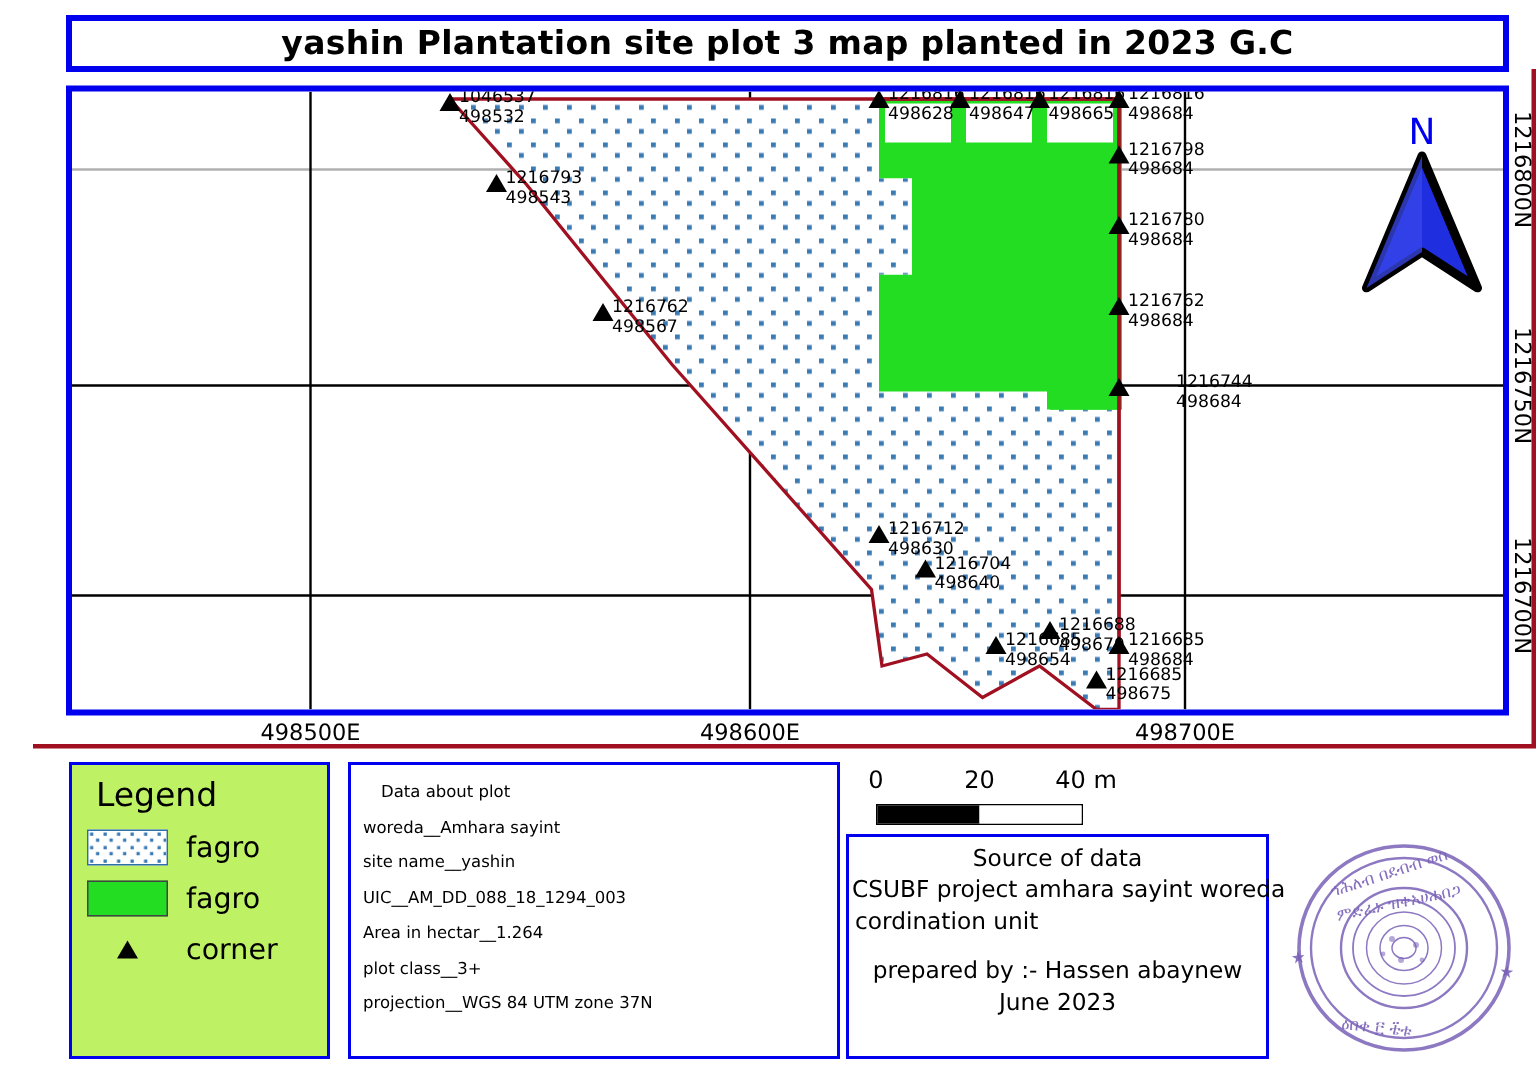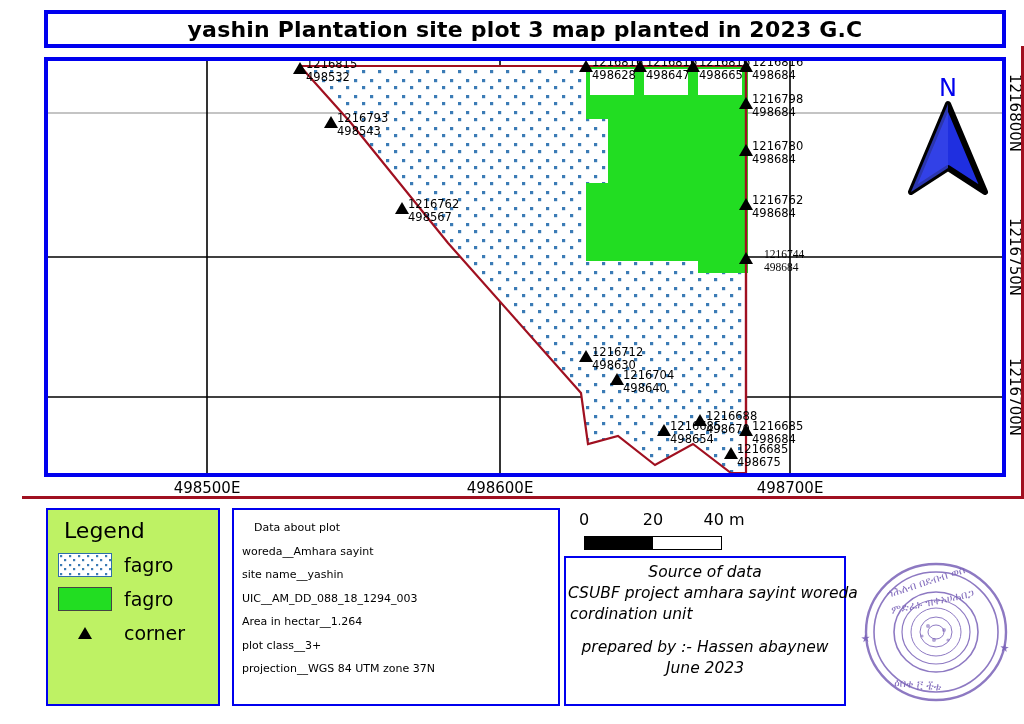--- a/index.html
+++ b/index.html
@@ -57,21 +57,21 @@
   .scale-bar{position:absolute;left:12px;top:26px;width:138px;height:14px;
              border:1px solid #000;box-sizing:border-box;display:flex;}
   .scale-bar i{display:block;height:100%;}
   .seg-dark{background:#000;}
   .seg-light{background:#fff;}
 
   
   .source-box{position:absolute;left:564px;top:556px;width:282px;height:150px;
               border:2px solid #0000ee;background:#fff;box-sizing:border-box;
               padding:4px 2px 0 2px;text-align:center;}
-  .source-box .ln{font-size:15.5px;line-height:21px;white-space:nowrap;font-style:italic;}
+  .source-box .ln{font-size:15.5px;line-height:21px;white-space:nowrap;}
   .ln-left{text-align:left;padding-left:2px;}
   .gap{height:12px;}
 
   
   .stamp{position:absolute;left:858px;top:558px;width:156px;height:150px;}
   .stamp svg{display:block;}
 </style>
 </head>
 <body>
 
@@ -128,21 +128,21 @@
         <polyline fill="none" stroke="#a01020" stroke-width="2.2" points="252,5 698,5 698,412"></polyline>
         <polyline fill="none" stroke="#a01020" stroke-width="2.2" points="252,5 303,62 400,182 533,332 540,383 570,375 607,404 645,383 683,412 698,412"></polyline>
         <polyline fill="none" stroke="#a01020" stroke-width="2.2" points="698,5 698,374"></polyline>
 
         <polyline fill="none" stroke="#a01020" stroke-width="2.2" points="538,5 698,5"></polyline>
       </svg>
 
       <div id="corner-layer">
           <div style="position: absolute; left: 245px; top: 1px; width: 0px; height: 0px; border-left: 7px solid transparent; border-right: 7px solid transparent; border-bottom: 12px solid rgb(0, 0, 0);"></div>
           <div style="position: absolute; left: 258px; top: -3px; font-size: 11.5px; line-height: 13px; color: rgb(0, 0, 0); white-space: nowrap;">
-            <div>1216815</div>
+            <div>1046537</div>
             <div>498532</div>
           </div>
           <div style="position: absolute; left: 276px; top: 55px; width: 0px; height: 0px; border-left: 7px solid transparent; border-right: 7px solid transparent; border-bottom: 12px solid rgb(0, 0, 0);"></div>
           <div style="position: absolute; left: 289px; top: 51px; font-size: 11.5px; line-height: 13px; color: rgb(0, 0, 0); white-space: nowrap;">
             <div>1216793</div>
             <div>498543</div>
           </div>
           <div style="position: absolute; left: 347px; top: 141px; width: 0px; height: 0px; border-left: 7px solid transparent; border-right: 7px solid transparent; border-bottom: 12px solid rgb(0, 0, 0);"></div>
           <div style="position: absolute; left: 360px; top: 137px; font-size: 11.5px; line-height: 13px; color: rgb(0, 0, 0); white-space: nowrap;">
             <div>1216762</div>
@@ -172,21 +172,21 @@
           <div style="position: absolute; left: 689px; top: 382px; font-size: 11.5px; line-height: 13px; color: rgb(0, 0, 0); white-space: nowrap;">
             <div>1216685</div>
             <div>498675</div>
           </div>
           <div style="position: absolute; left: 691px; top: 363px; width: 0px; height: 0px; border-left: 7px solid transparent; border-right: 7px solid transparent; border-bottom: 12px solid rgb(0, 0, 0);"></div>
           <div style="position: absolute; left: 704px; top: 359px; font-size: 11.5px; line-height: 13px; color: rgb(0, 0, 0); white-space: nowrap;">
             <div>1216685</div>
             <div>498684</div>
           </div>
           <div style="position: absolute; left: 691px; top: 191px; width: 0px; height: 0px; border-left: 7px solid transparent; border-right: 7px solid transparent; border-bottom: 12px solid rgb(0, 0, 0);"></div>
-          <div style="position: absolute; left: 716px; top: 187px; font-size: 11.5px; line-height: 13px; color: rgb(0, 0, 0); white-space: nowrap; font-family: Liberation Serif, serif;">
+          <div style="position: absolute; left: 736px; top: 187px; font-size: 11.5px; line-height: 13px; color: rgb(0, 0, 0); white-space: nowrap;">
             <div>1216744</div>
             <div>498684</div>
           </div>
           <div style="position: absolute; left: 691px; top: 137px; width: 0px; height: 0px; border-left: 7px solid transparent; border-right: 7px solid transparent; border-bottom: 12px solid rgb(0, 0, 0);"></div>
           <div style="position: absolute; left: 704px; top: 133px; font-size: 11.5px; line-height: 13px; color: rgb(0, 0, 0); white-space: nowrap;">
             <div>1216762</div>
             <div>498684</div>
           </div>
           <div style="position: absolute; left: 691px; top: 83px; width: 0px; height: 0px; border-left: 7px solid transparent; border-right: 7px solid transparent; border-bottom: 12px solid rgb(0, 0, 0);"></div>
           <div style="position: absolute; left: 704px; top: 79px; font-size: 11.5px; line-height: 13px; color: rgb(0, 0, 0); white-space: nowrap;">

